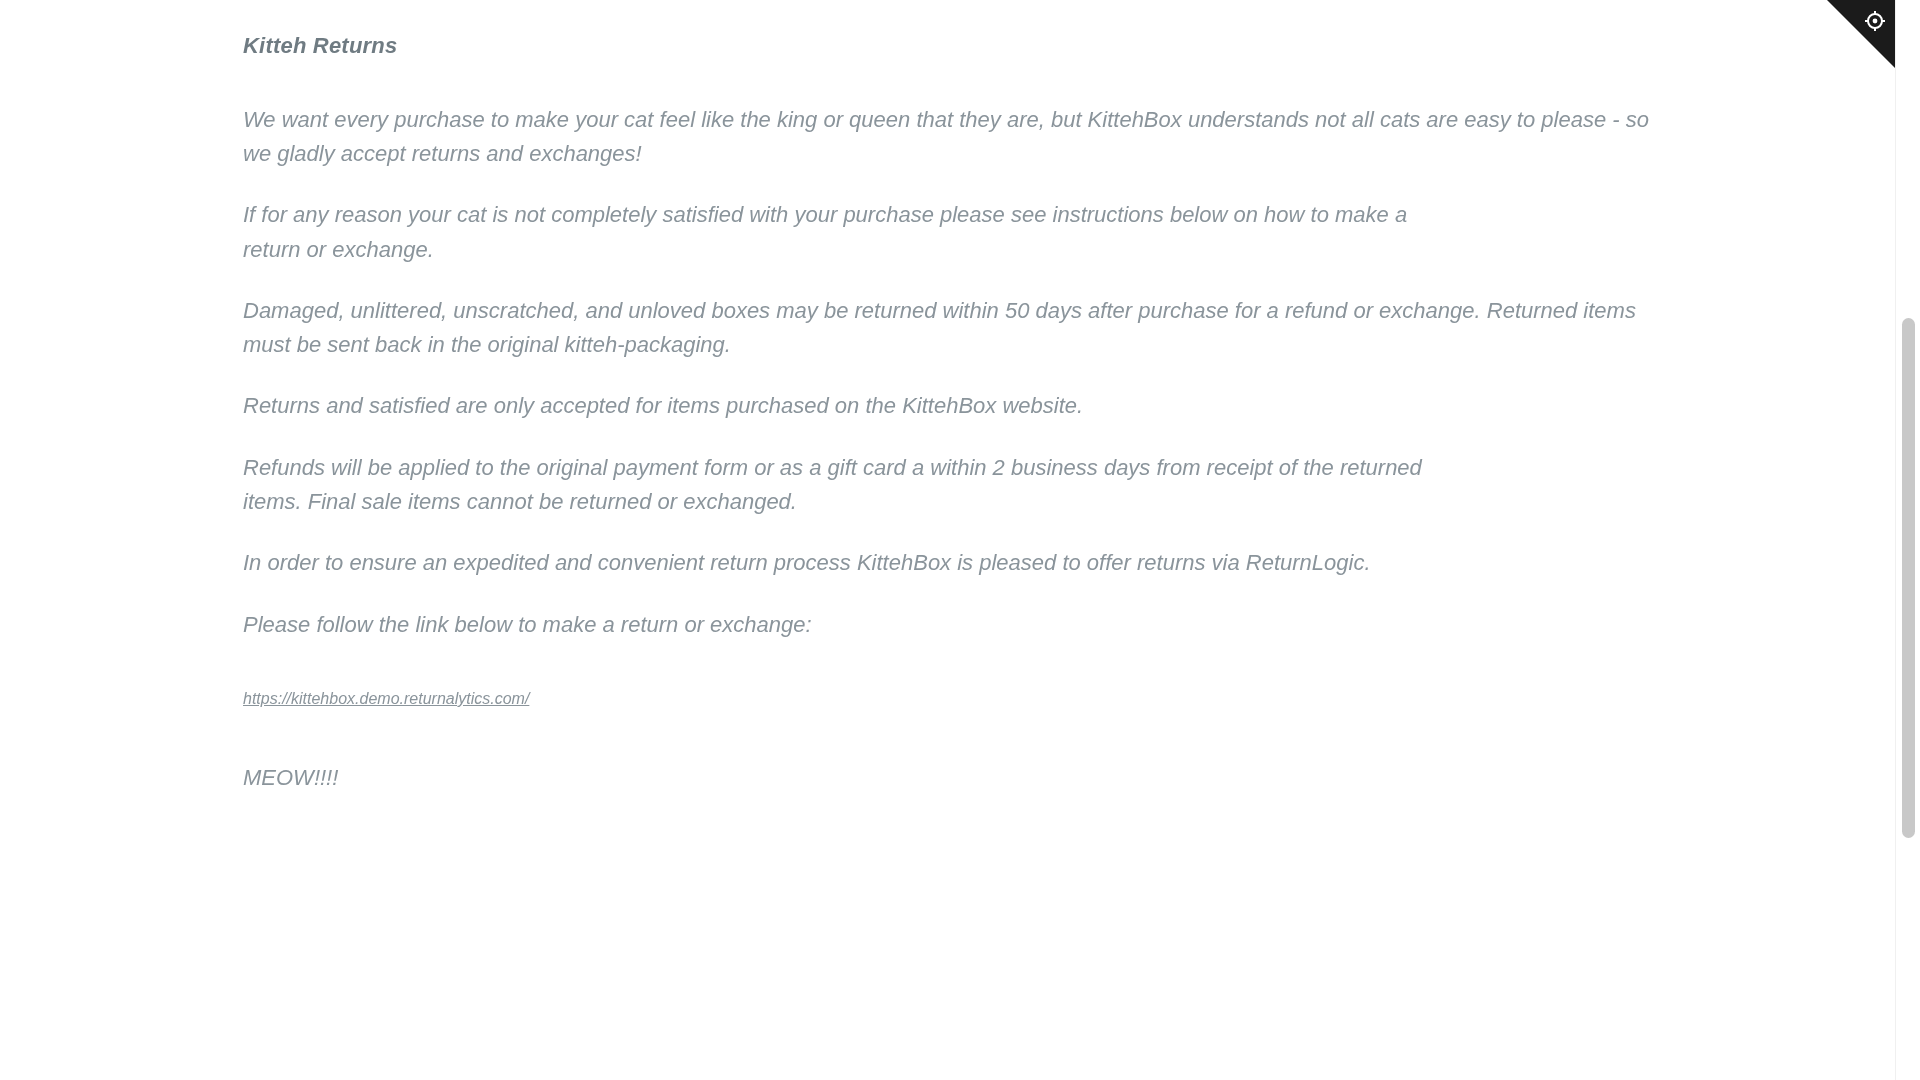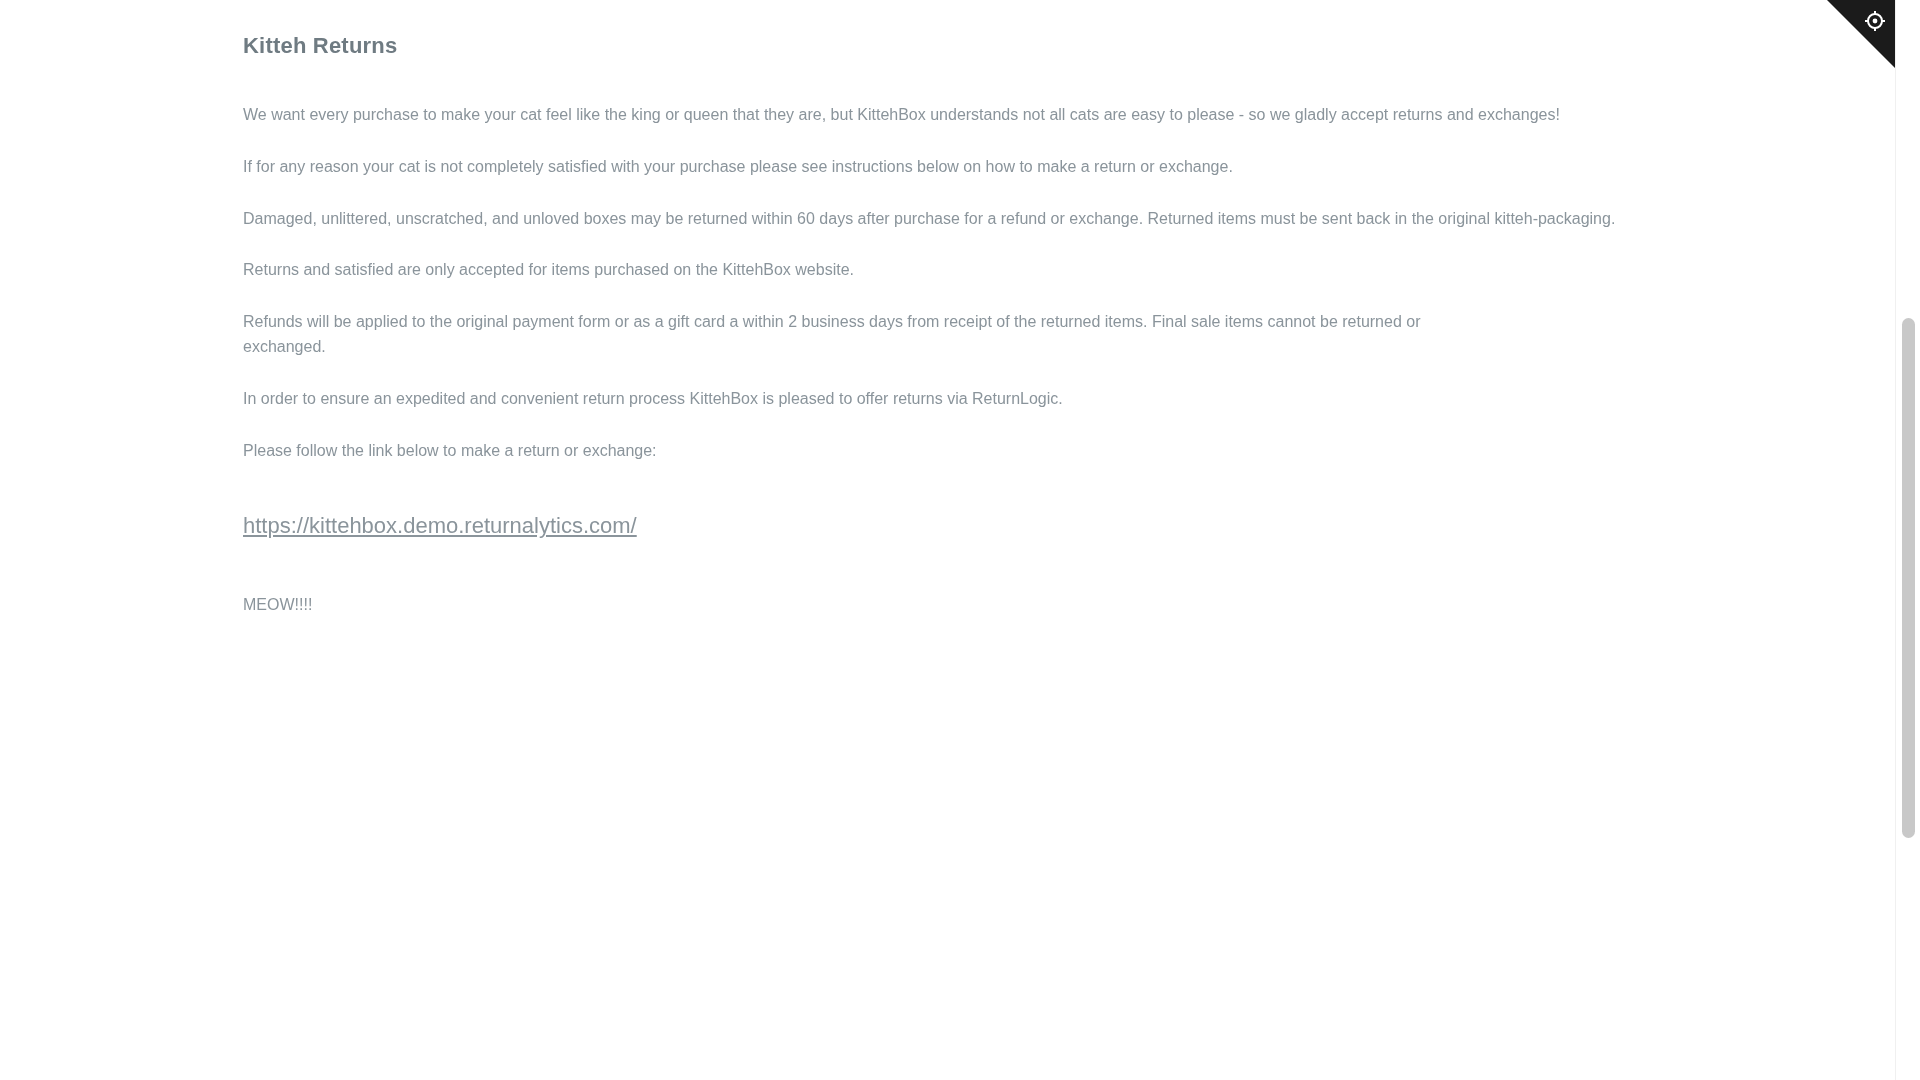--- a/index.html
+++ b/index.html
@@ -11,20 +11,21 @@
     overflow: hidden;
     background: #ffffff;
     font-family: "Liberation Sans", sans-serif;
   }
 
   .page {
     position: relative;
     width: 1920px;
     height: 1080px;
     background: #ffffff;
+    font-style: italic;
   }
 
   
   .content-area {
     position: absolute;
     left: 0;
     top: 0;
     width: 1895px;
     height: 1080px;
     background: #ffffff;
@@ -39,34 +40,34 @@
   .doc-title {
     font-size: 22px;
     font-weight: bold;
     color: #6f7b82;
     letter-spacing: 0.2px;
     margin: 0 0 42px 0;
     line-height: 1.3;
   }
 
   .doc p {
-    font-size: 16px;
+    font-size: 22px;
     line-height: 1.56;
     color: #8a949b;
     margin: 0 0 27px 0;
     max-width: 1420px;
     font-weight: 400;
   }
 
   .doc p.narrow {
     max-width: 1180px;
   }
 
   .doc-link {
-    font-size: 22px;
+    font-size: 16px;
     line-height: 1.56;
     color: #8a949b;
     text-decoration: underline;
     display: inline-block;
     margin: 18px 0 34px 0;
   }
 
   .doc p.meow {
     margin-top: 15px;
   }
@@ -134,21 +135,21 @@
 
   <div class="content-area">
     <div class="doc">
 
       <h1 class="doc-title">Kitteh Returns</h1>
 
       <p>We want every purchase to make your cat feel like the king or queen that they are, but KittehBox understands not all cats are easy to please - so we gladly accept returns and exchanges!</p>
 
       <p class="narrow">If for any reason your cat is not completely satisfied with your purchase please see instructions below on how to make a return or exchange.</p>
 
-      <p>Damaged, unlittered, unscratched, and unloved boxes may be returned within 60 days after purchase for a refund or exchange. Returned items must be sent back in the original kitteh-packaging.</p>
+      <p>Damaged, unlittered, unscratched, and unloved boxes may be returned within 50 days after purchase for a refund or exchange. Returned items must be sent back in the original kitteh-packaging.</p>
 
       <p>Returns and satisfied are only accepted for items purchased on the KittehBox website.</p>
 
       <p class="narrow">Refunds will be applied to the original payment form or as a gift card a within 2 business days from receipt of the returned items. Final sale items cannot be returned or exchanged.</p>
 
       <p class="narrow">In order to ensure an expedited and convenient return process KittehBox is pleased to offer returns via ReturnLogic.</p>
 
       <p>Please follow the link below to make a return or exchange:</p>
 
       <a href="#" class="doc-link">https://kittehbox.demo.returnalytics.com/</a>

